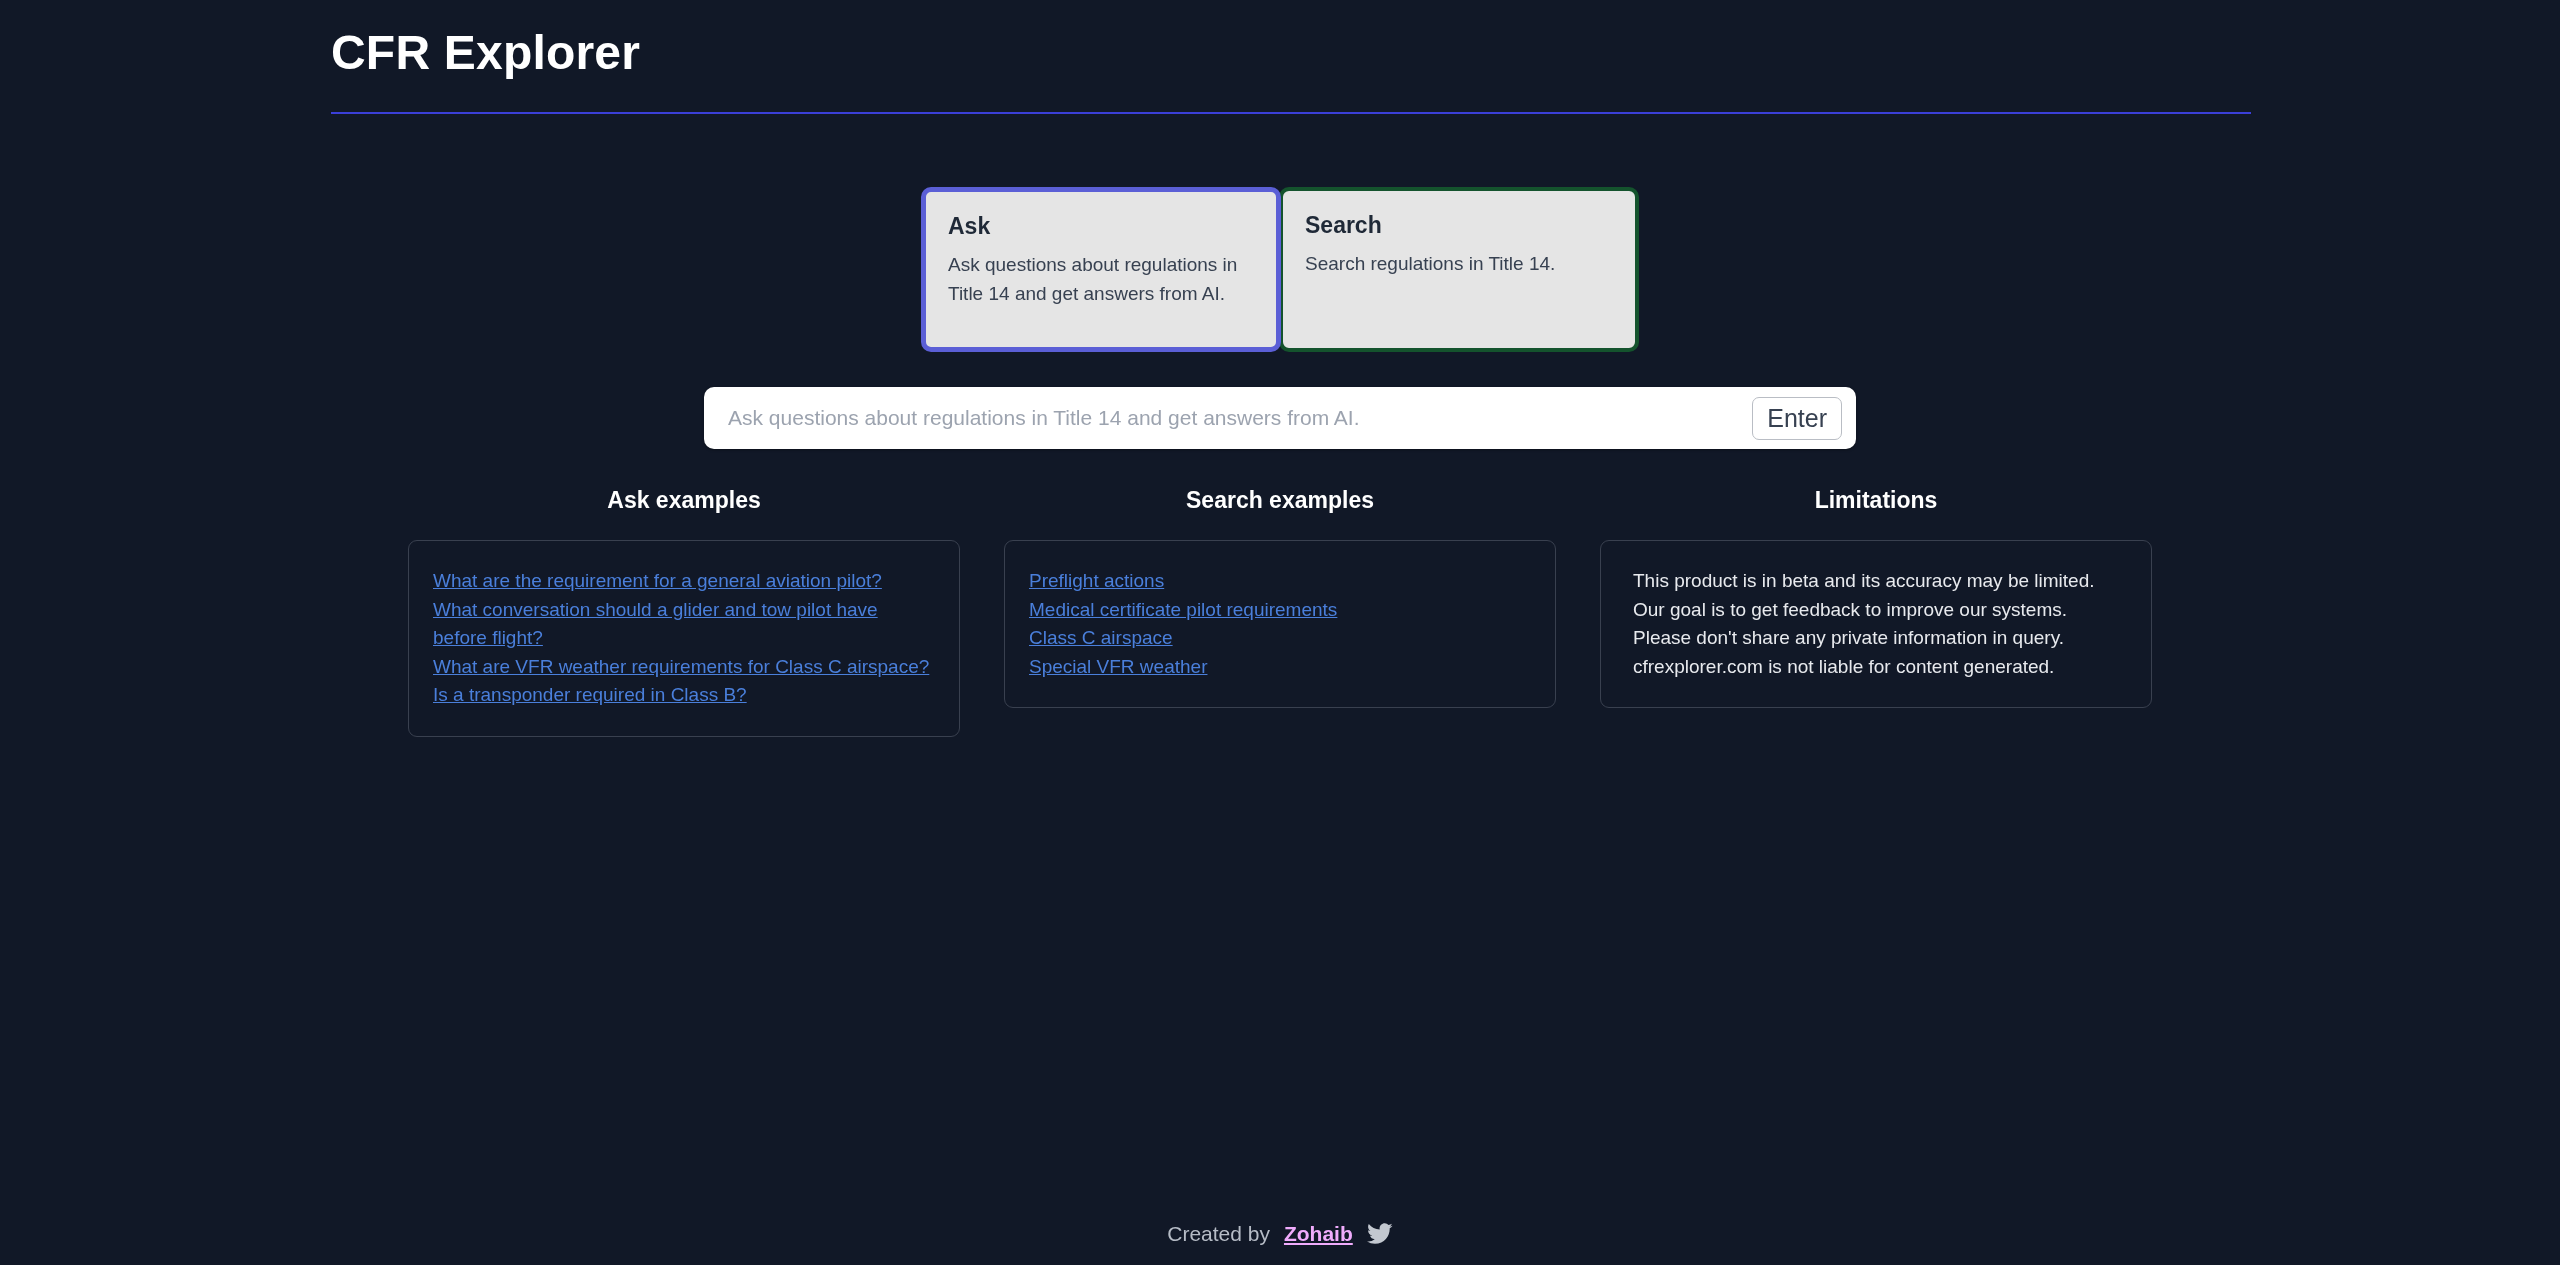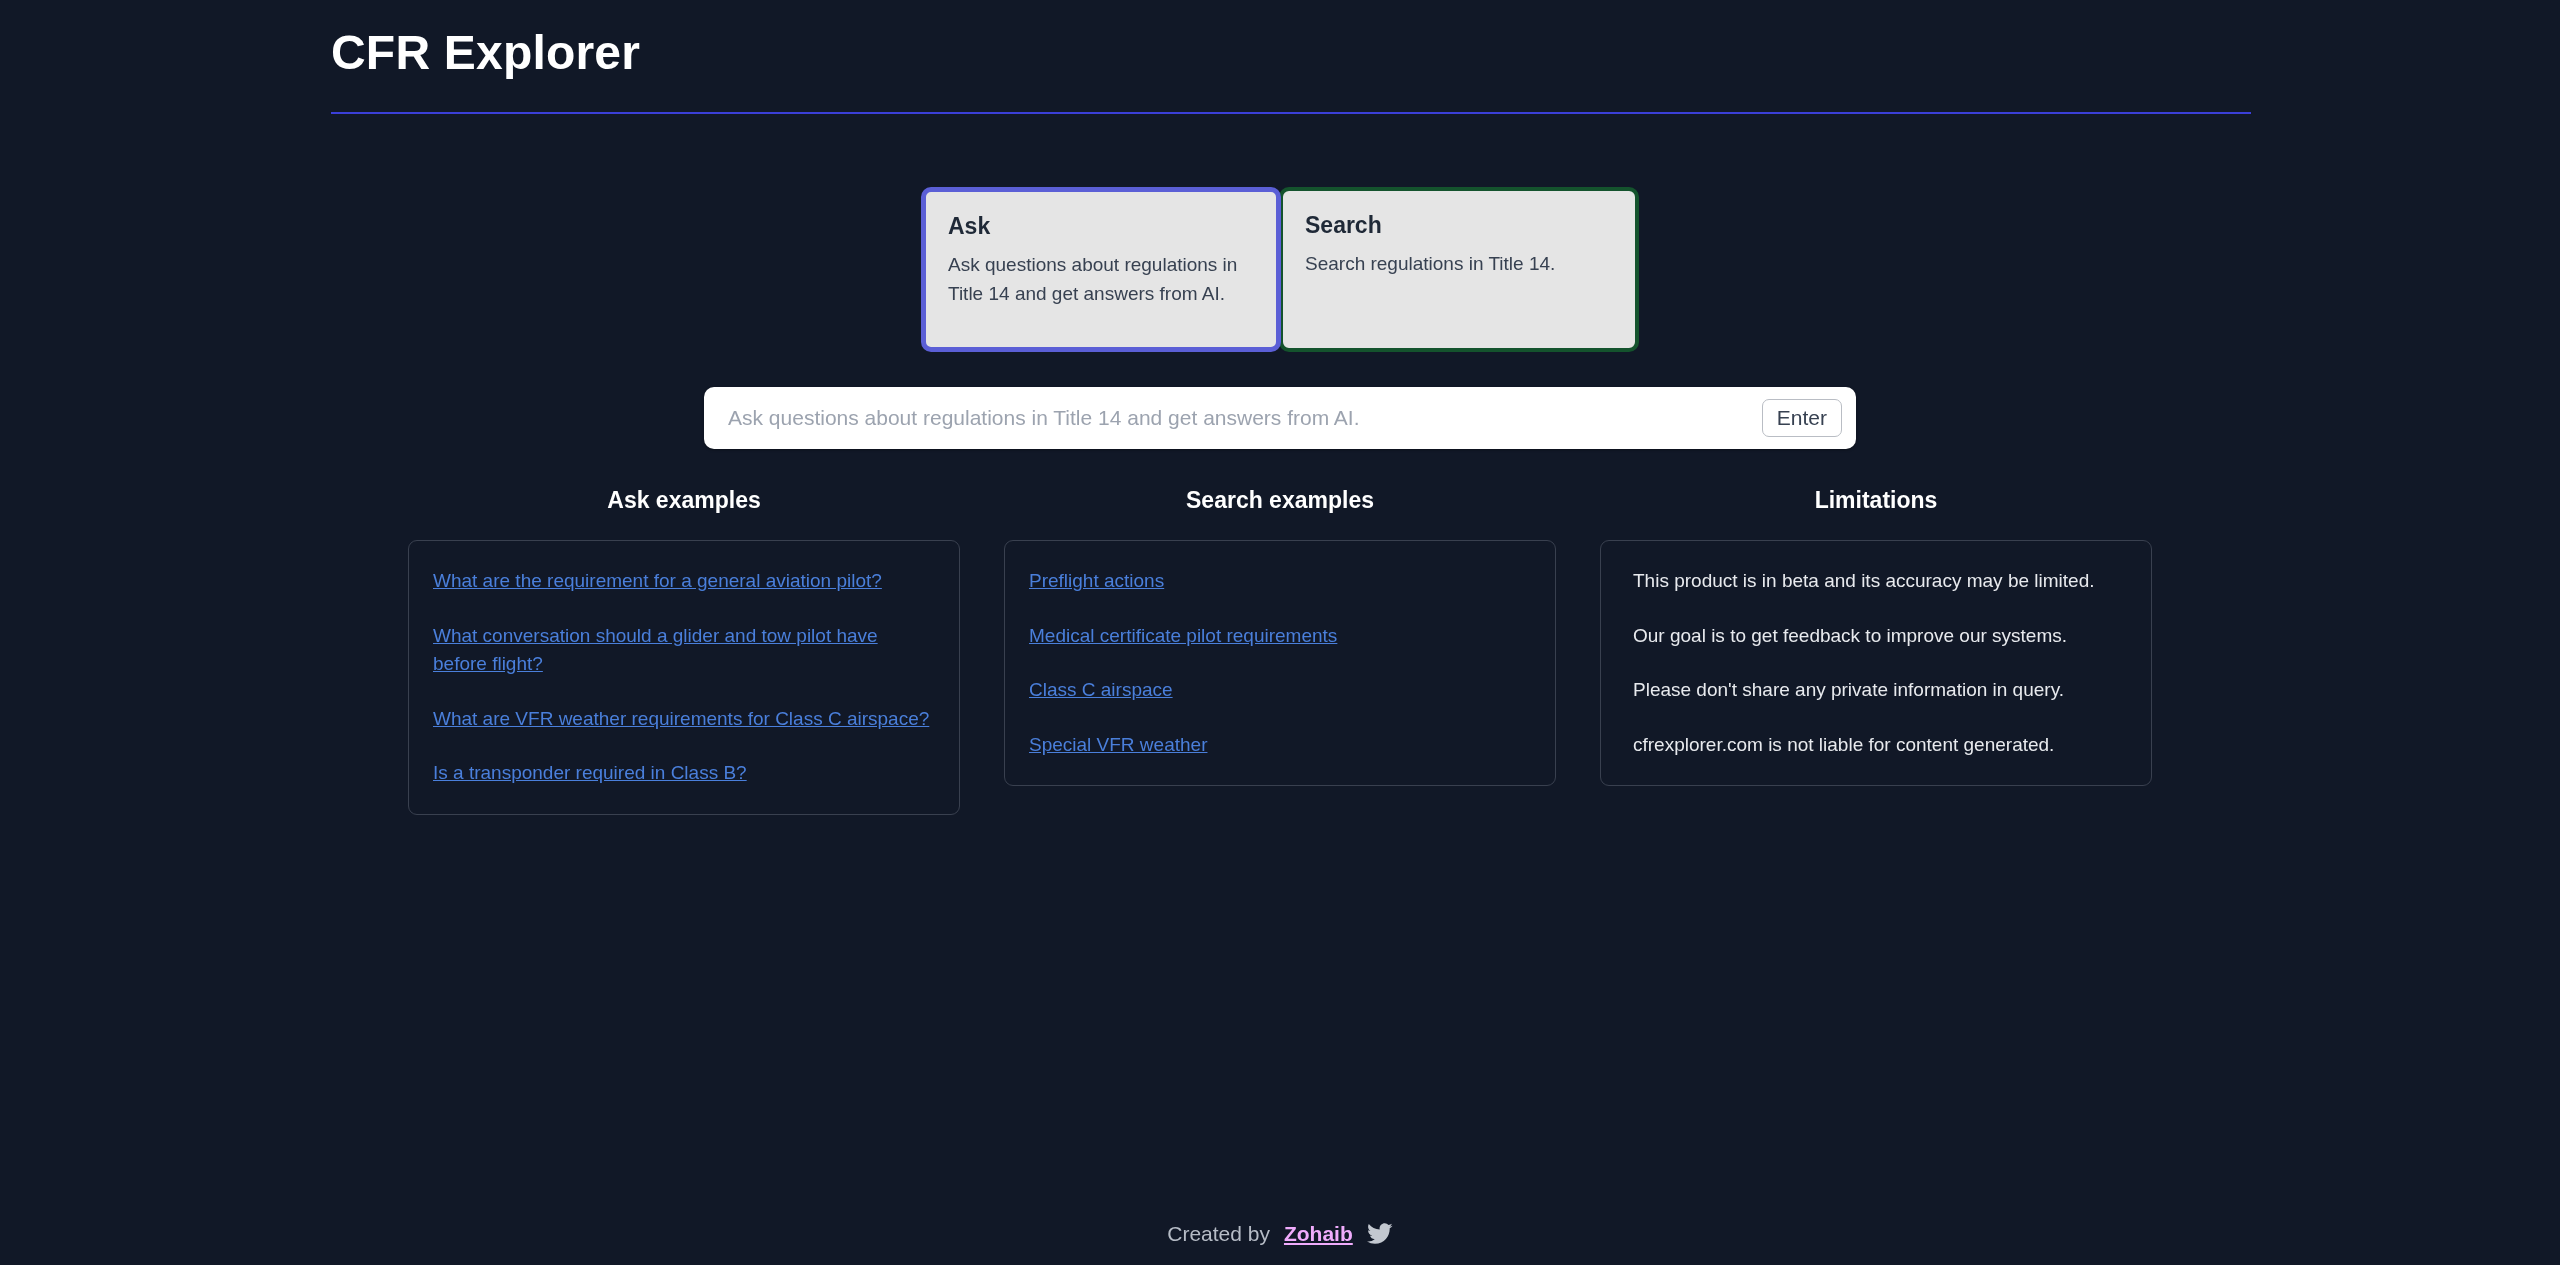--- a/index.html
+++ b/index.html
@@ -108,21 +108,21 @@
     background: transparent;
     height: 100%;
   }
   .query-input::placeholder { color: #9ca3af; }
   .enter-btn {
     border: 1px solid #b9bdc4;
     border-radius: 7px;
     background: #ffffff;
     color: #374151;
     font-family: "Liberation Sans", sans-serif;
-    font-size: 21px;
+    font-size: 25px;
     padding: 6px 14px;
     cursor: pointer;
     white-space: nowrap;
   }
 
   
   .columns {
     position: absolute;
     left: 50%;
     transform: translateX(-50%);
@@ -145,21 +145,20 @@
     text-align: center;
     margin-bottom: 26px;
   }
   .panel {
     width: 100%;
     border: 1px solid #39404f;
     border-radius: 9px;
     padding: 26px 24px;
     display: flex;
     flex-direction: column;
-    gap: 26px;
     background: transparent;
   }
   .panel.col-ask { max-width: 552px; }
   .panel.col-search { max-width: 552px; }
   .panel.col-limits { max-width: 552px; }
 
   .example-link {
     font-size: 19px;
     line-height: 1.5;
     color: #4a7fdb;

